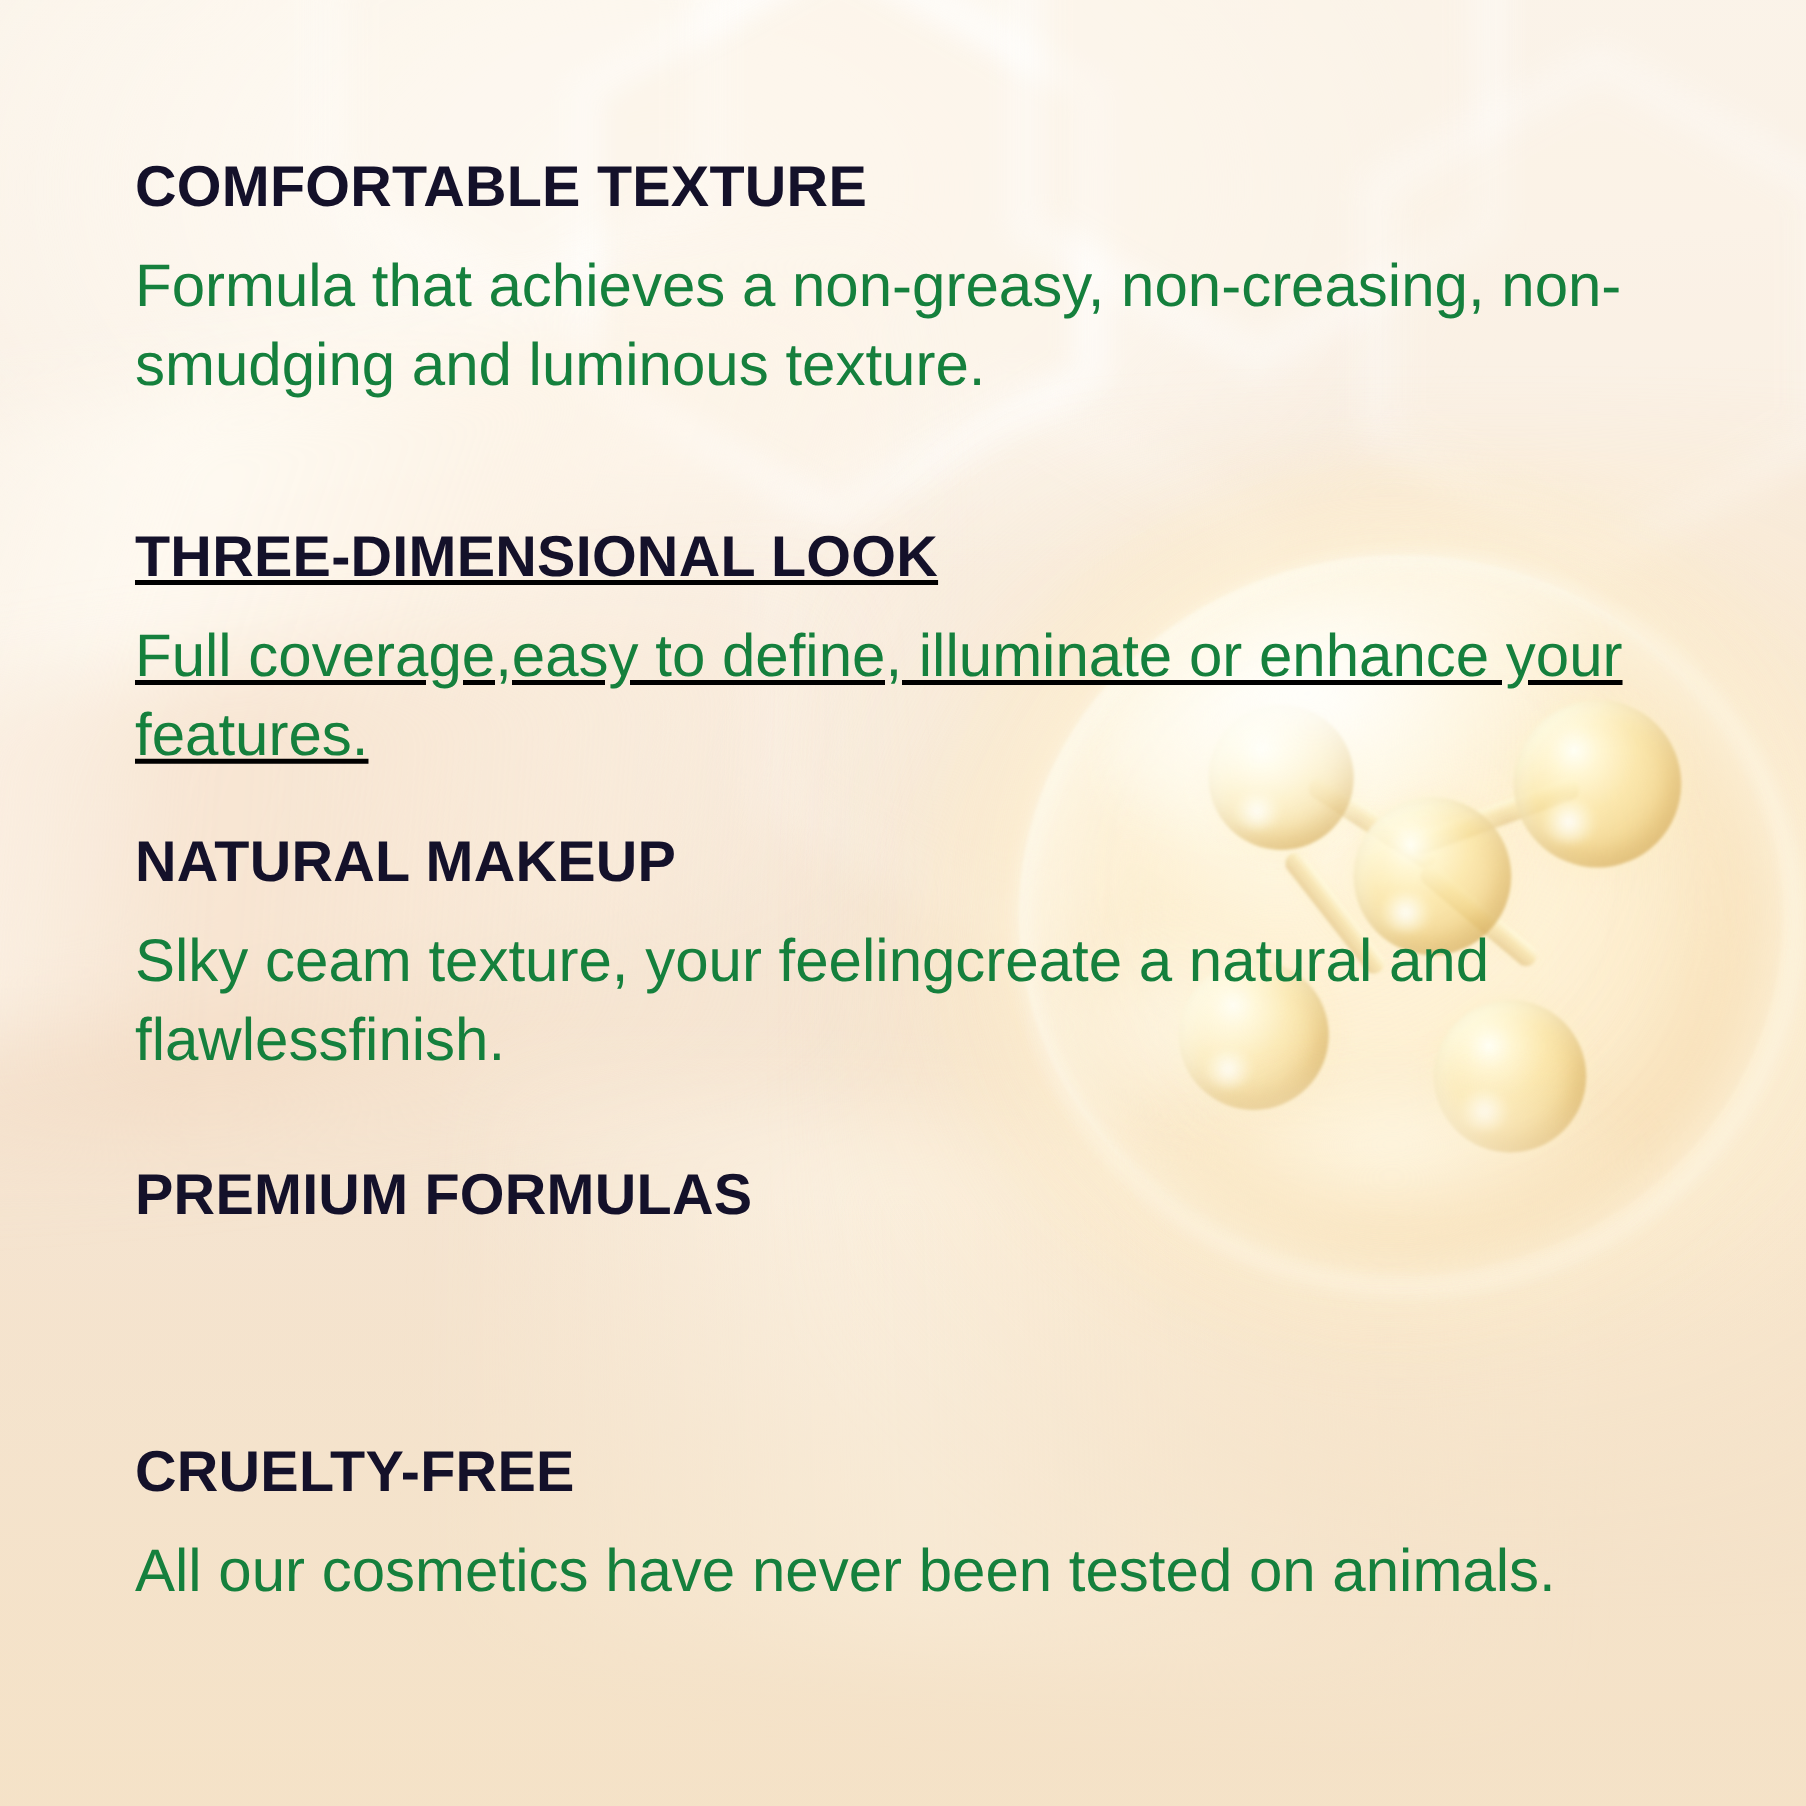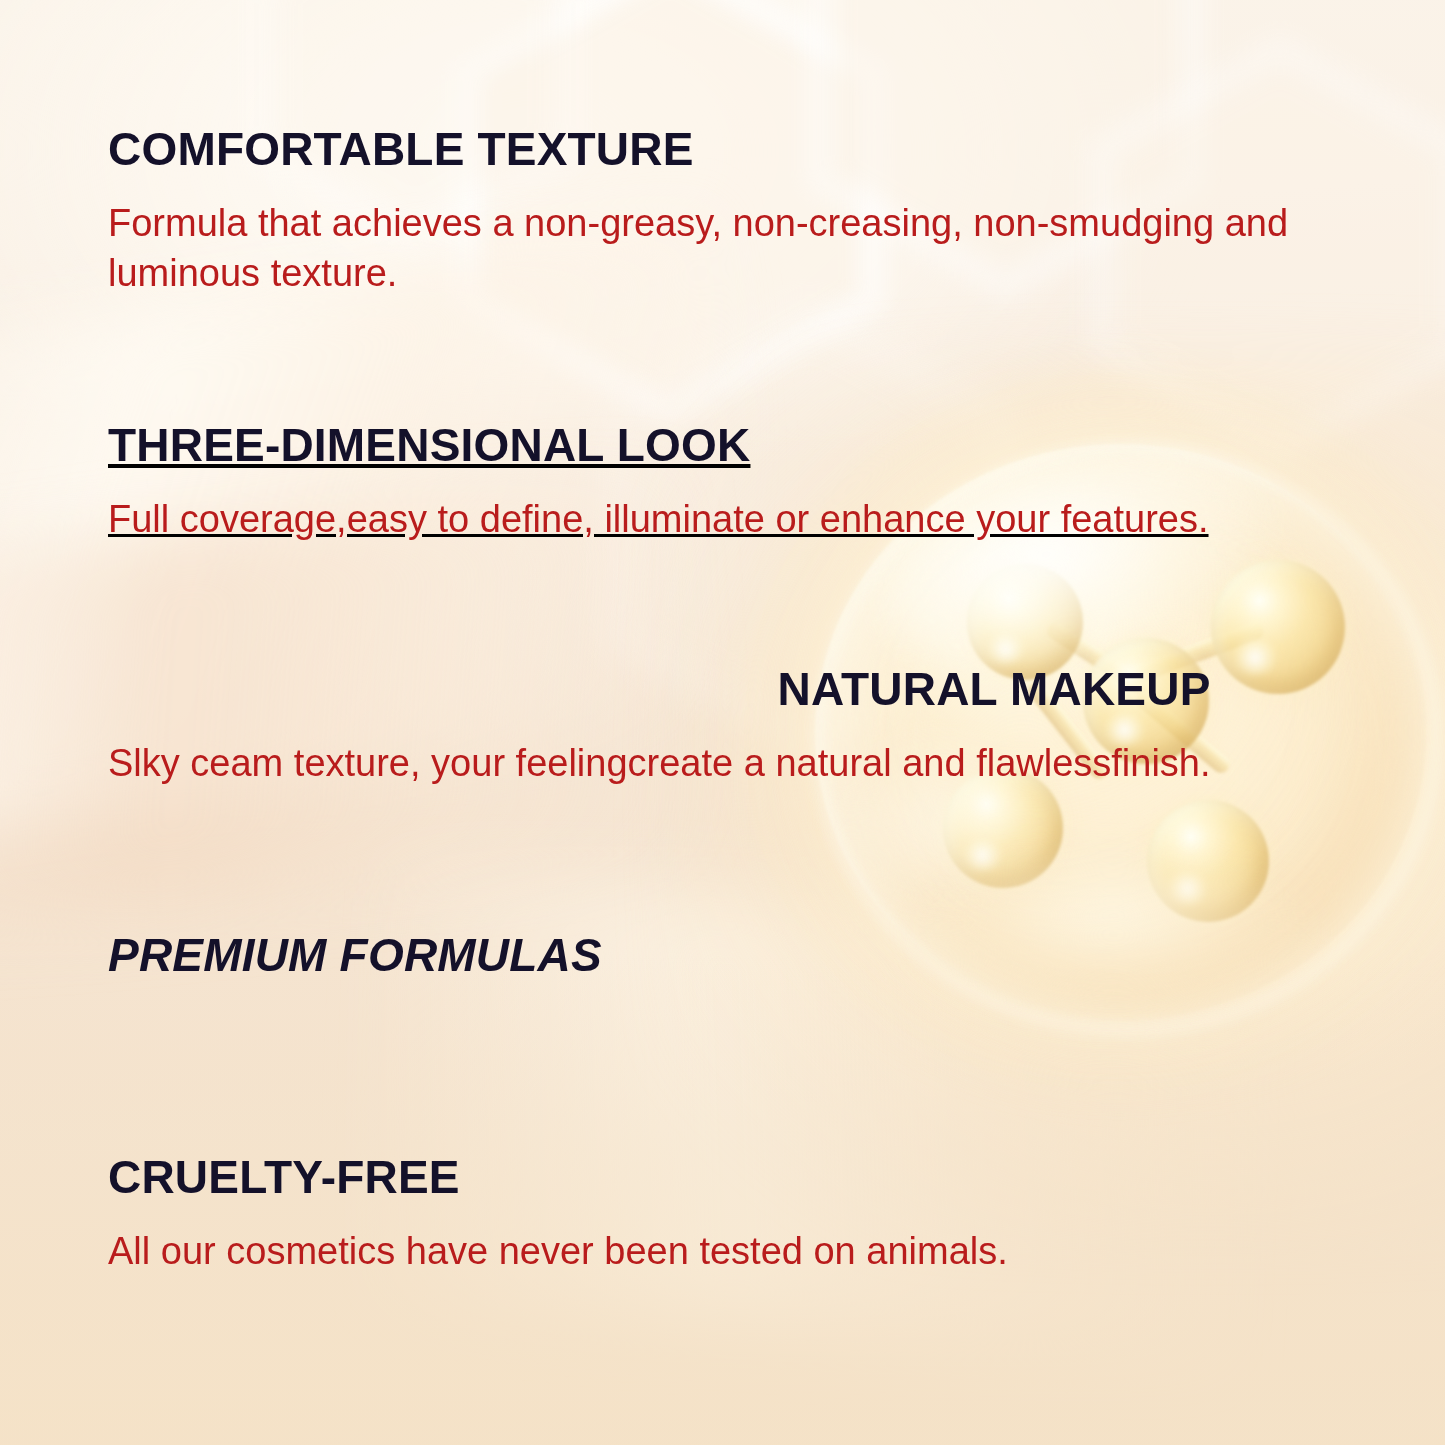--- a/index.html
+++ b/index.html
@@ -293,31 +293,31 @@
     margin: 0 0 0 0;
     font-size: 46px;
     line-height: 1.0;
     font-weight: bold;
     letter-spacing: 0.2px;
     color: #14112a;
     white-space: nowrap;
   }
   .feature p {
     margin: 26px 0 0 0;
-    font-size: 38px;
+    font-size: 48px;
     line-height: 1.32;
     font-weight: normal;
-    color: #b91c1c;
+    color: #15803d;
     max-width: 1265px;
   }
 
   .f1 { top: 126px; }
   .f2 { top: 422px; text-decoration: underline; }
-  .f3 { top: 666px; text-align: right; }
-  .f4 { top: 932px; font-style: italic; }
+  .f3 { top: 666px; }
+  .f4 { top: 932px; }
   .f5 { top: 1154px; }
 </style>
 </head>
 <body>
 
 <div id="canvas">
 
   <div class="bg-base"></div>
 
   <div class="bg-glow-top"></div>

